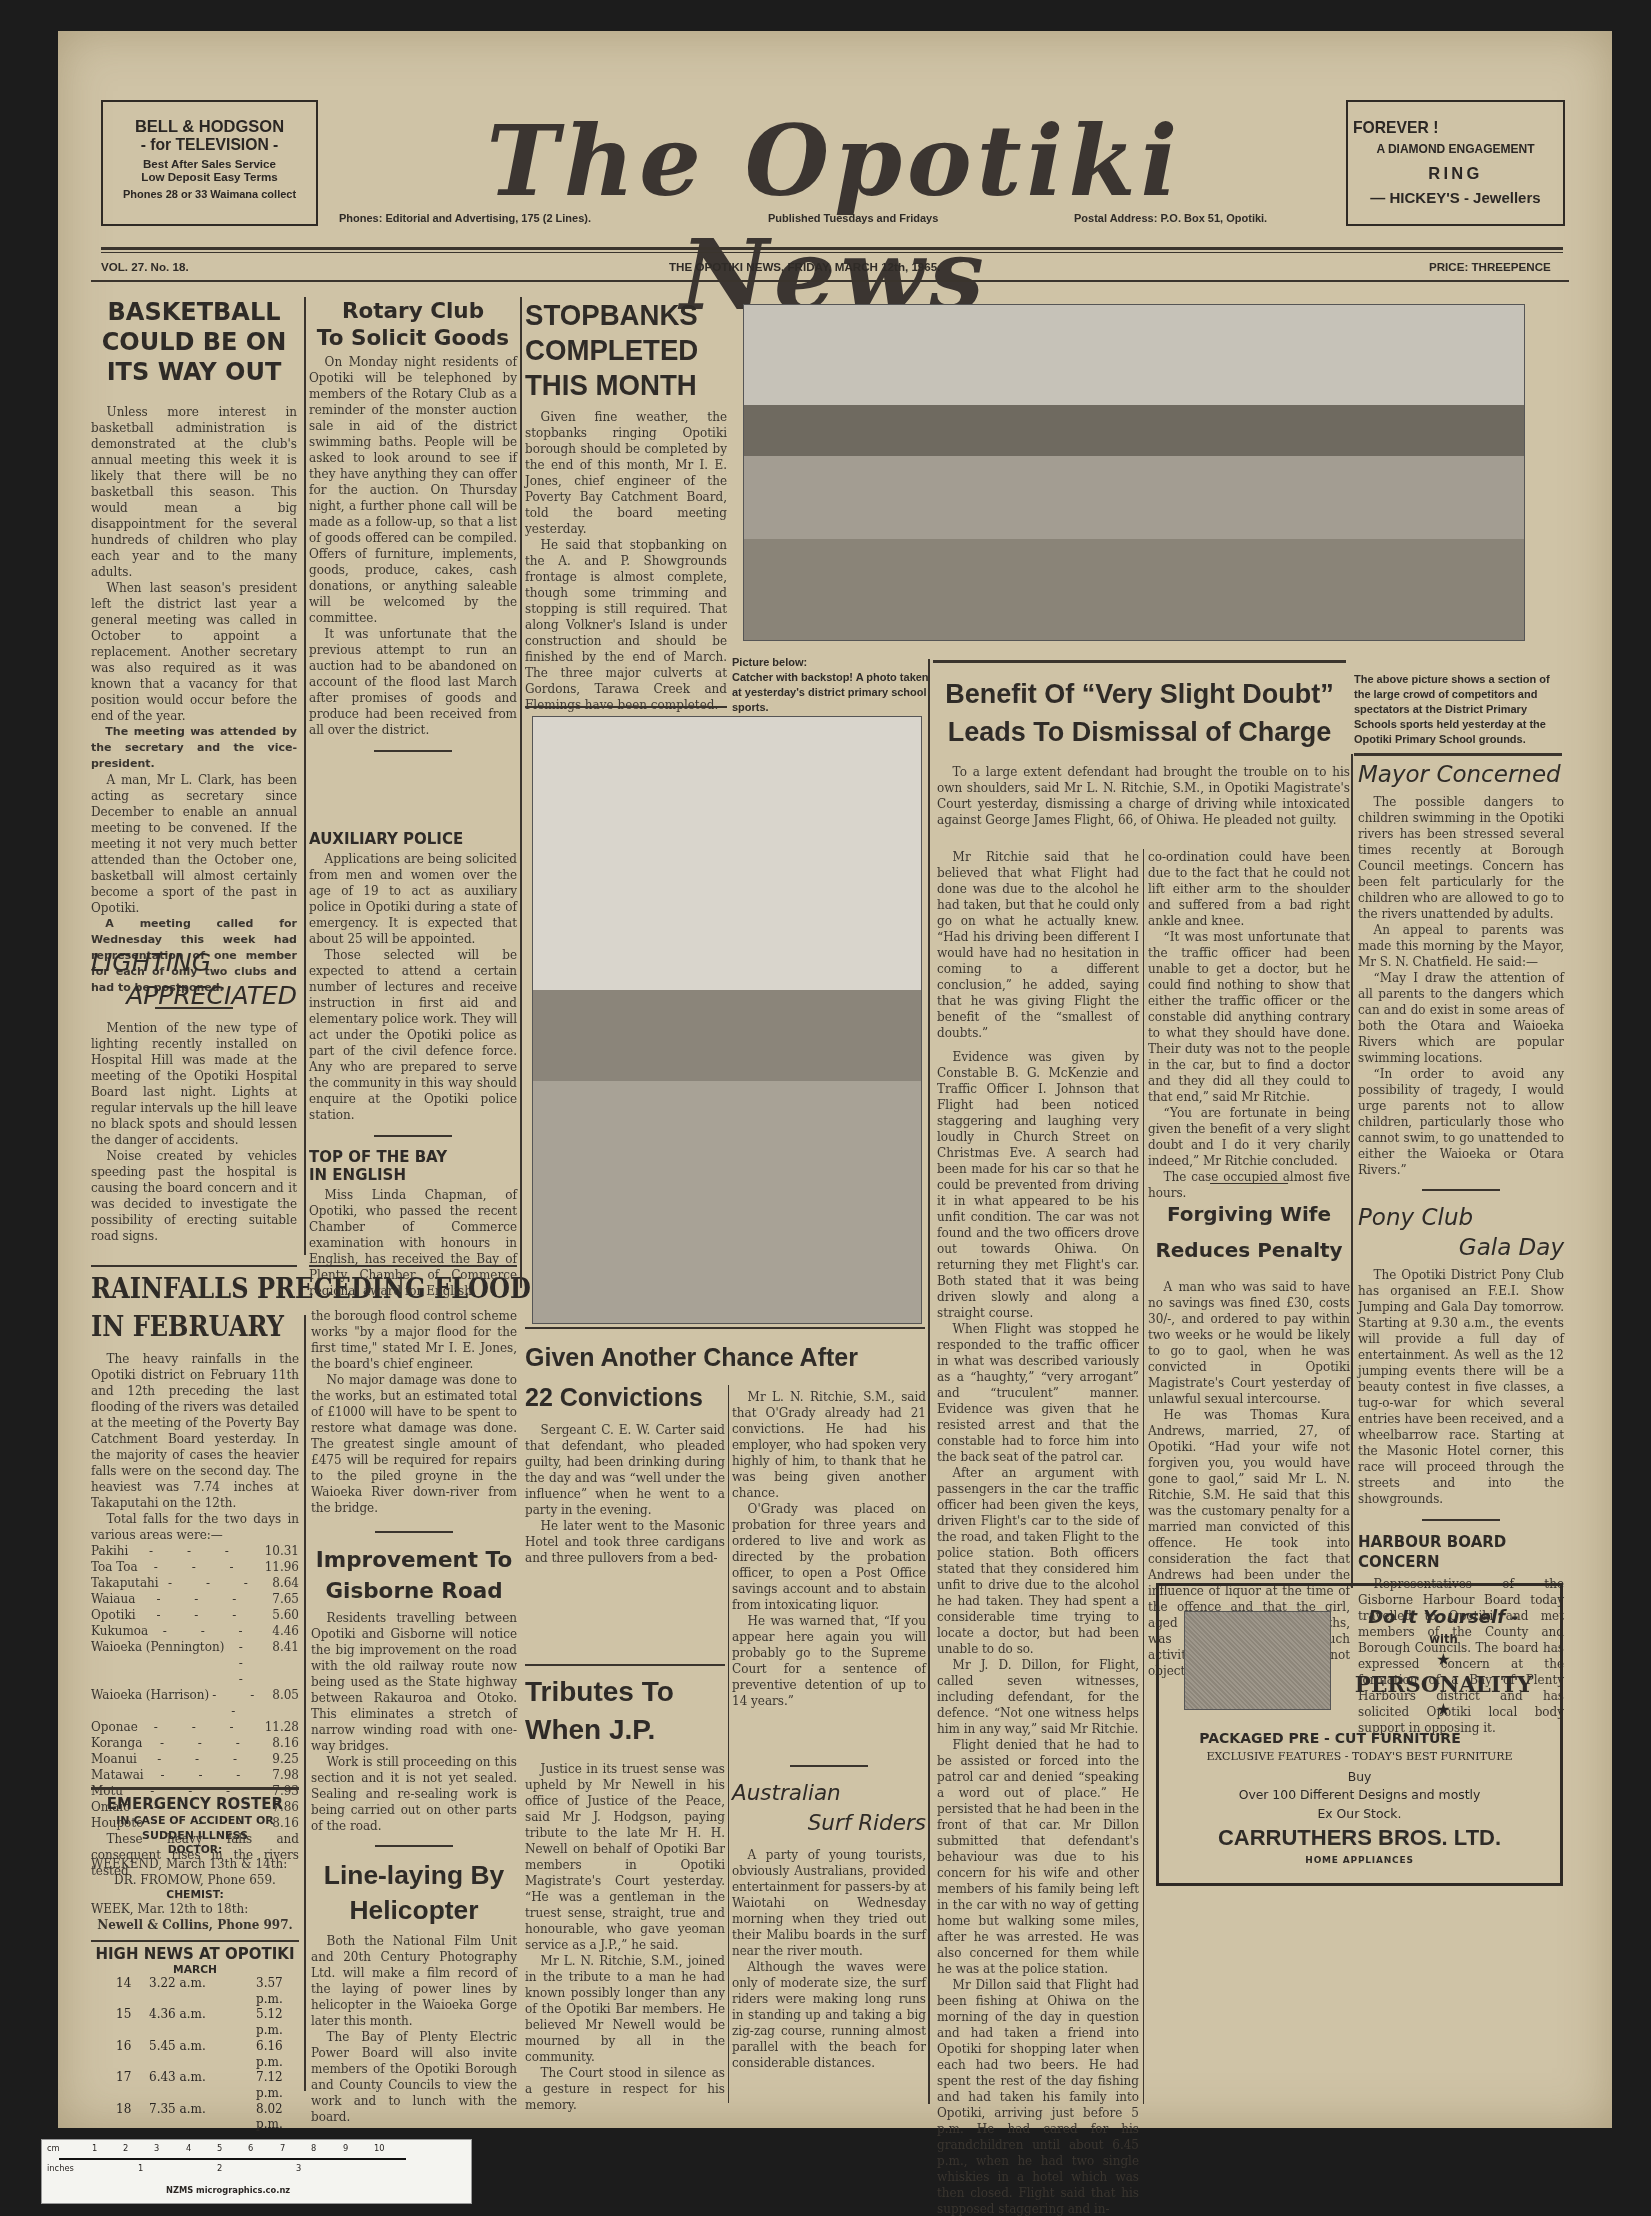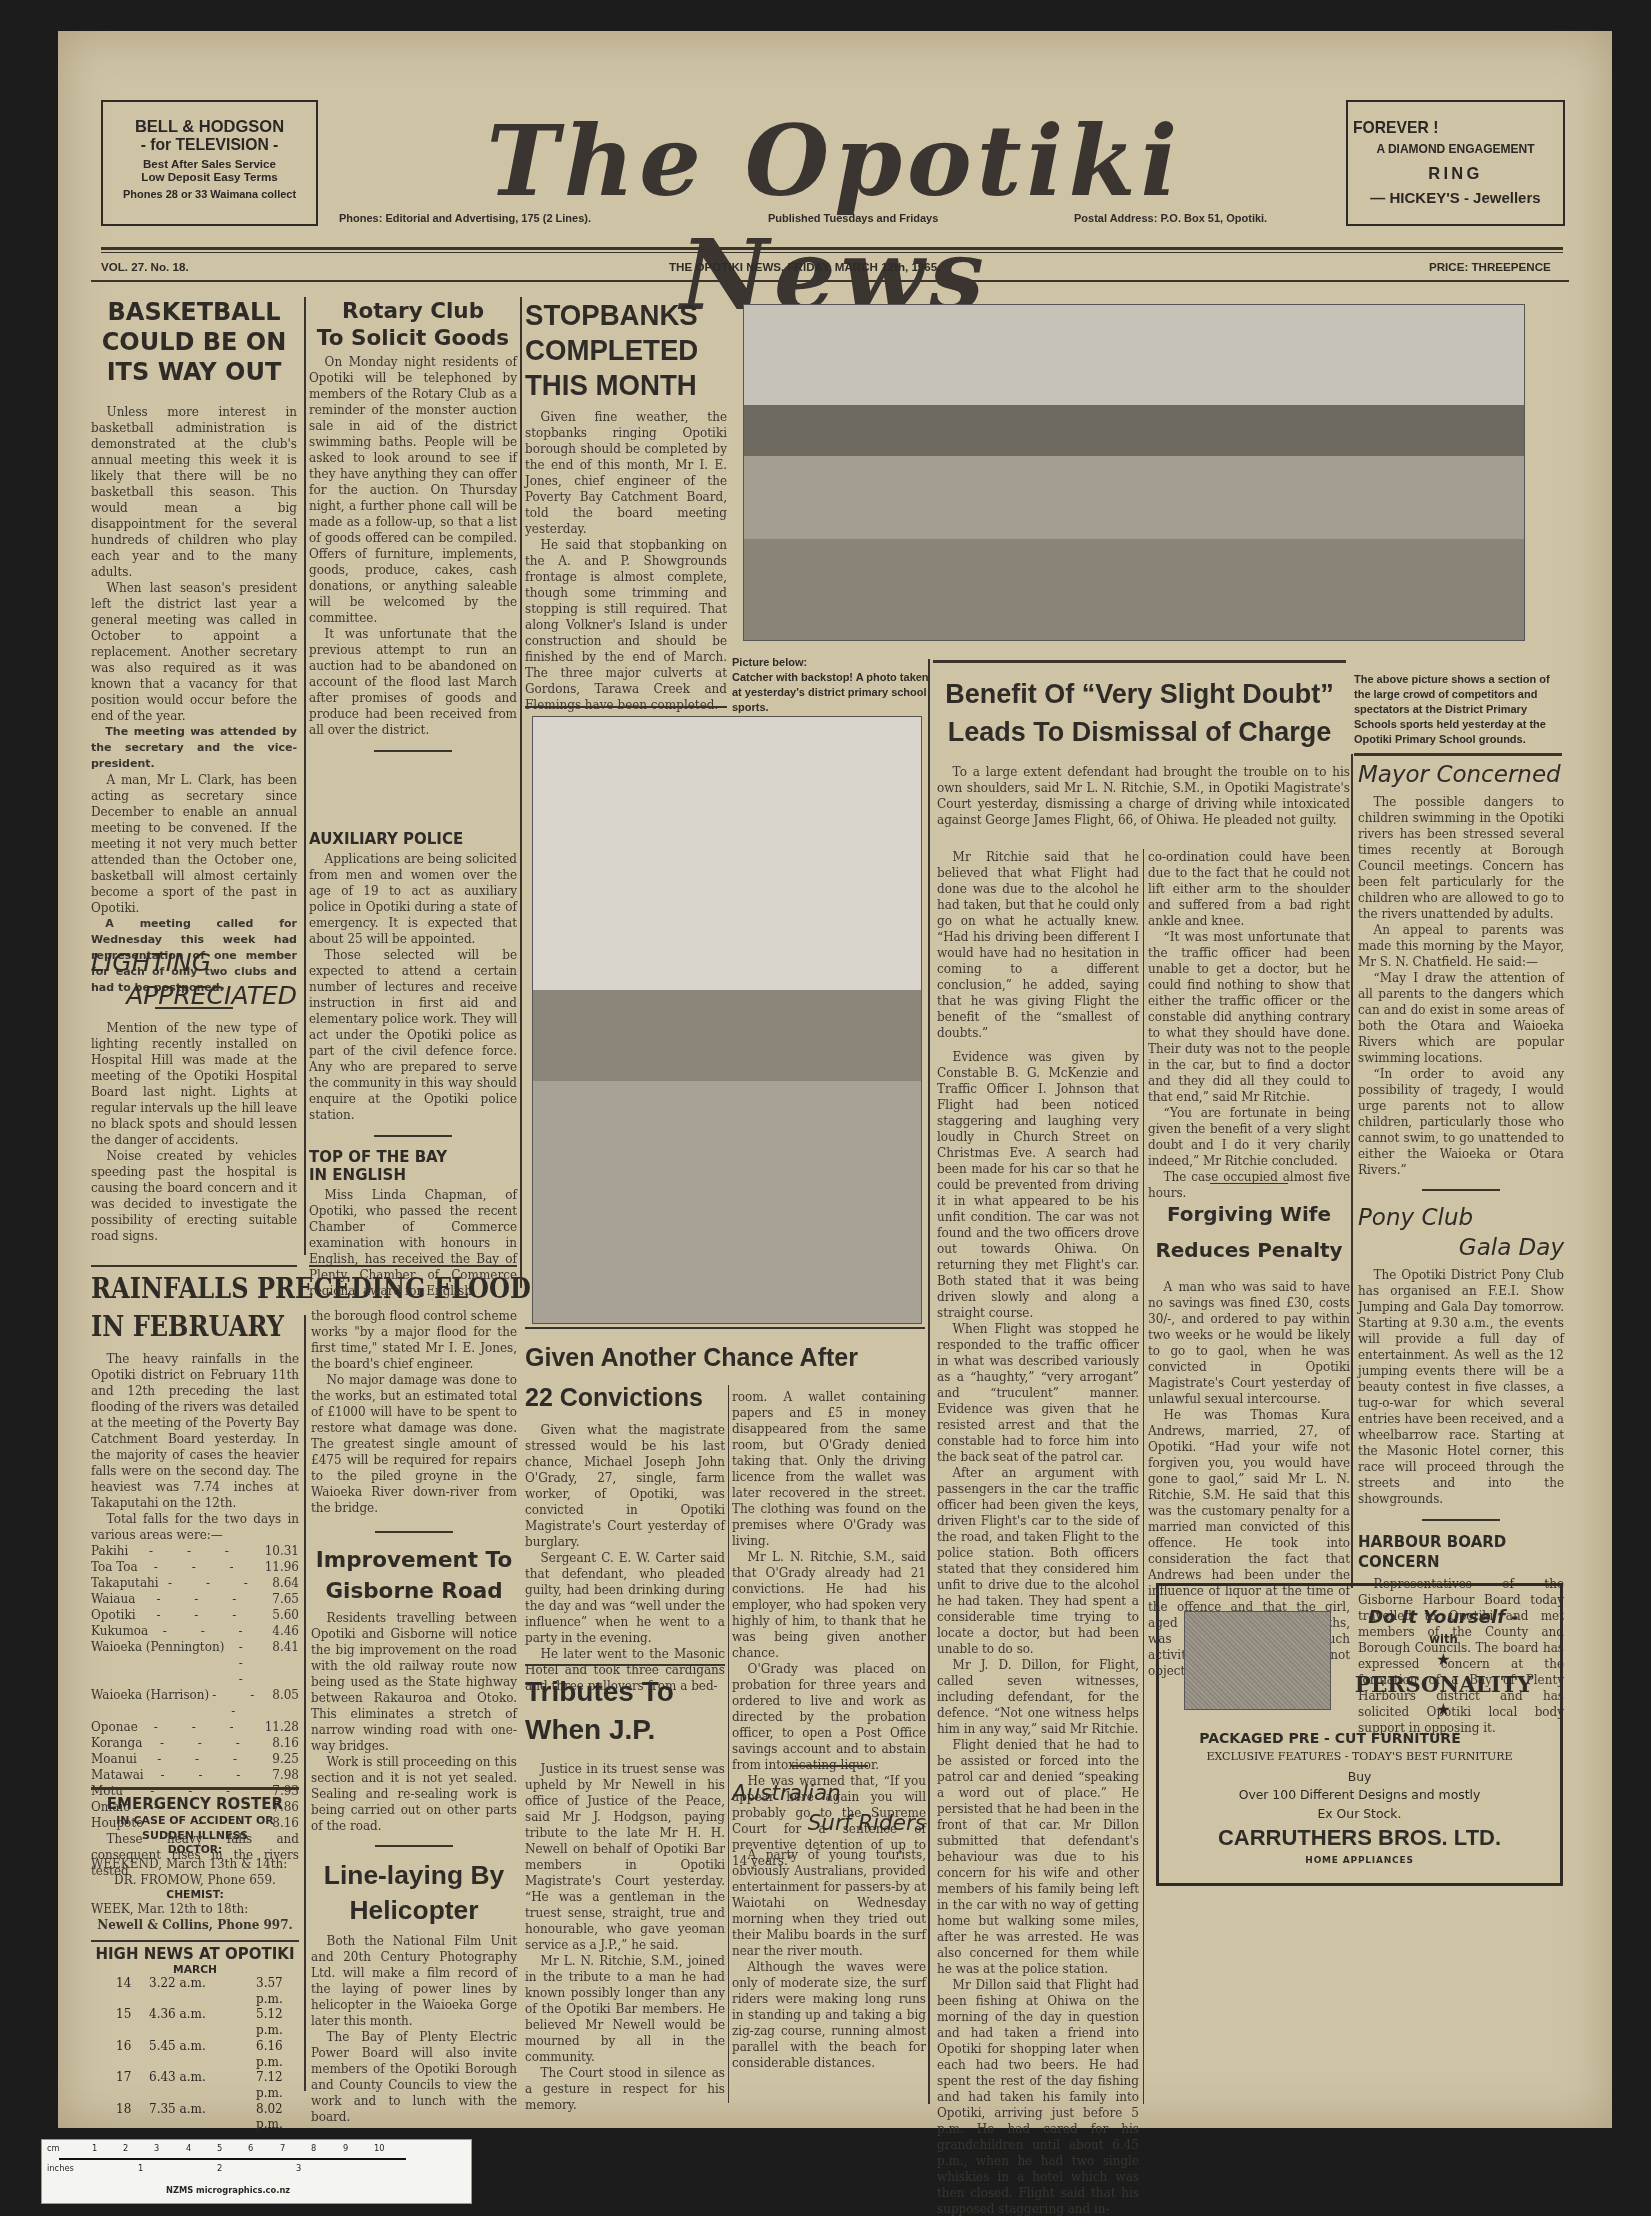--- a/index.html
+++ b/index.html
@@ -369,28 +369,26 @@
       <p>Representatives of the Gisborne Harbour Board today travelled to Opotiki and met members of the County and Borough Councils. The board has expressed concern at the formation of a Bay of Plenty Harbours district and has solicited Opotiki local body support in opposing it.</p>
     </div>
   </div>
 
   <div class="rule" style="left:467px;top:1296px;width:400px;height:1.7px;"></div>
   <div class="abs hl-cond" style="left:467px;top:1306px;width:400px;font-size:25px;line-height:40px;">
     <div>Given Another Chance After</div>
     <div>22 Convictions</div>
   </div>
   <div class="abs body-text" style="left:467px;top:1391px;width:200px;">
-    <p>Given what the magistrate stressed would be his last chance, Michael Joseph John O'Grady, 27, single, farm worker, of Opotiki, was convicted in Opotiki Magistrate's Court yesterday of burglary.</p>
     <p>Sergeant C. E. W. Carter said that defendant, who pleaded guilty, had been drinking during the day and was “well under the influence” when he went to a party in the evening.</p>
     <p>He later went to the Masonic Hotel and took three cardigans and three pullovers from a bed-</p>
   </div>
   <div class="rule" style="left:467px;top:1633px;width:200px;height:1.7px;"></div>
   <div class="vrule" style="left:670px;top:1354px;height:718px;width:0.8px;"></div>
   <div class="abs body-text" style="left:674px;top:1358px;width:194px;">
-    <p style="text-indent:0;">room. A wallet containing papers and £5 in money disappeared from the same room, but O'Grady denied taking that. Only the driving licence from the wallet was later recovered in the street. The clothing was found on the premises where O'Grady was living.</p>
     <p>Mr L. N. Ritchie, S.M., said that O'Grady already had 21 convictions. He had his employer, who had spoken very highly of him, to thank that he was being given another chance.</p>
     <p>O'Grady was placed on probation for three years and ordered to live and work as directed by the probation officer, to open a Post Office savings account and to abstain from intoxicating liquor.</p>
     <p>He was warned that, “If you appear here again you will probably go to the Supreme Court for a sentence of preventive detention of up to 14 years.”</p>
   </div>
 
   <div class="abs" style="left:467px;top:1642px;width:200px;">
     <div class="hl-cond" style="font-size:28px;line-height:38px;">
       <div>Tributes To</div>
       <div>When J.P.</div>
     </div>

